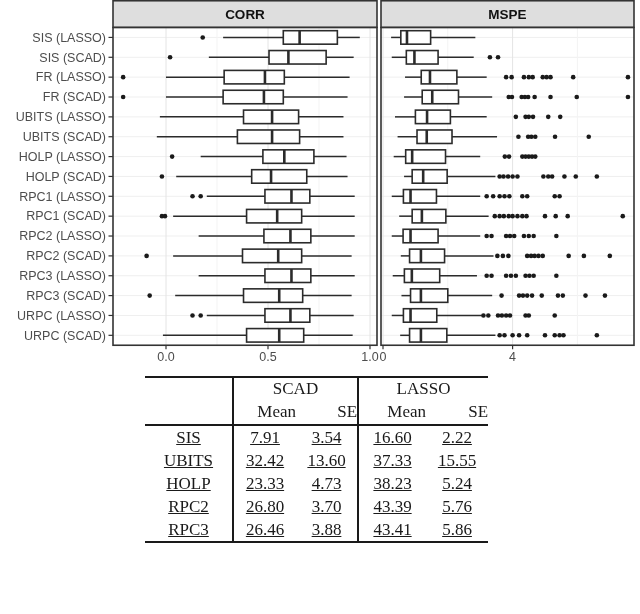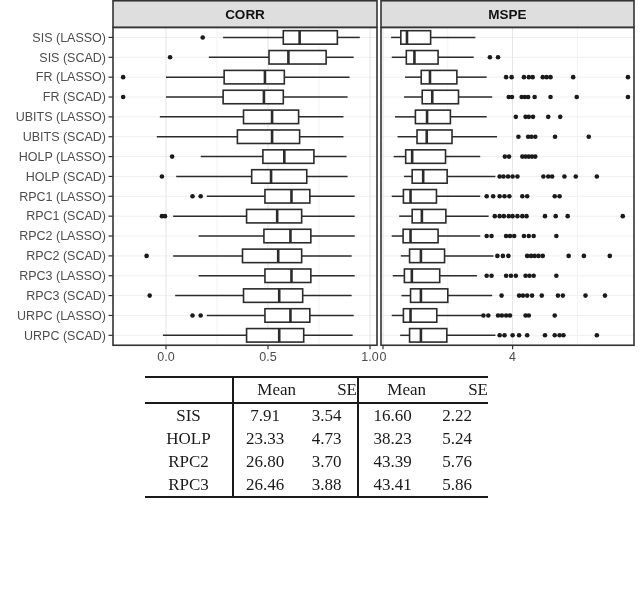--- a/index.html
+++ b/index.html
@@ -13,21 +13,21 @@
   
   .stats-table{position:absolute;left:145px;top:376px;width:343px;
     border-collapse:collapse;table-layout:fixed;
     font-family:"Liberation Serif","DejaVu Serif",serif;
     font-size:17px;color:#1a1a1a;
     border-top:2px solid #1a1a1a;border-bottom:2px solid #1a1a1a;}
   .stats-table th,.stats-table td{padding:0;margin:0;font-weight:normal;text-align:center;
     white-space:nowrap;overflow:hidden;}
   .stats-table thead tr.group-row th{height:22px;line-height:22px;}
   .stats-table thead tr.sub-row th{height:24px;line-height:24px;border-bottom:2px solid #1a1a1a;text-align:right;}
-  .stats-table tbody td{height:23px;line-height:23px;}
+  .stats-table tbody td{height:23px;line-height:23px;text-decoration:underline;}
   .vrule{border-left:2px solid #1a1a1a;}
 </style>
 </head>
 <body>
 
 <div id="stage">
   <svg id="plot-svg" width="640" height="372" viewBox="0 0 640 372">
       <text x="106" y="41.7296875" text-anchor="end" class="ylab">SIS (LASSO)</text>
       <line x1="108.5" y1="37.4296875" x2="113" y2="37.4296875" stroke="#333333" stroke-width="1.2"></line>
       <text x="106" y="61.5890625" text-anchor="end" class="ylab">SIS (SCAD)</text>
@@ -463,35 +463,47 @@
 
   <table class="stats-table">
     <colgroup>
       <col style="width:88px">
         <col style="width:63px">
         <col style="width:62px">
       <col style="width:68px">
         <col style="width:62px">
     </colgroup>
     <thead>
+      <tr class="group-row">
+        <th></th>
+        <th colspan="2" class="vrule">SCAD</th>
+        <th colspan="2" class="vrule">LASSO</th>
+      </tr>
       <tr class="sub-row">
         <th></th>
         <th class="vrule">Mean</th>
         <th>SE</th>
         <th class="vrule">Mean</th>
         <th>SE</th>
       </tr>
     </thead>
     <tbody id="table-body">
         <tr>
           <td>SIS</td>
           <td class="vrule">7.91</td>
           <td>3.54</td>
           <td class="vrule">16.60</td>
           <td>2.22</td>
+        </tr>
+        <tr>
+          <td>UBITS</td>
+          <td class="vrule">32.42</td>
+          <td>13.60</td>
+          <td class="vrule">37.33</td>
+          <td>15.55</td>
         </tr>
         <tr>
           <td>HOLP</td>
           <td class="vrule">23.33</td>
           <td>4.73</td>
           <td class="vrule">38.23</td>
           <td>5.24</td>
         </tr>
         <tr>
           <td>RPC2</td>

